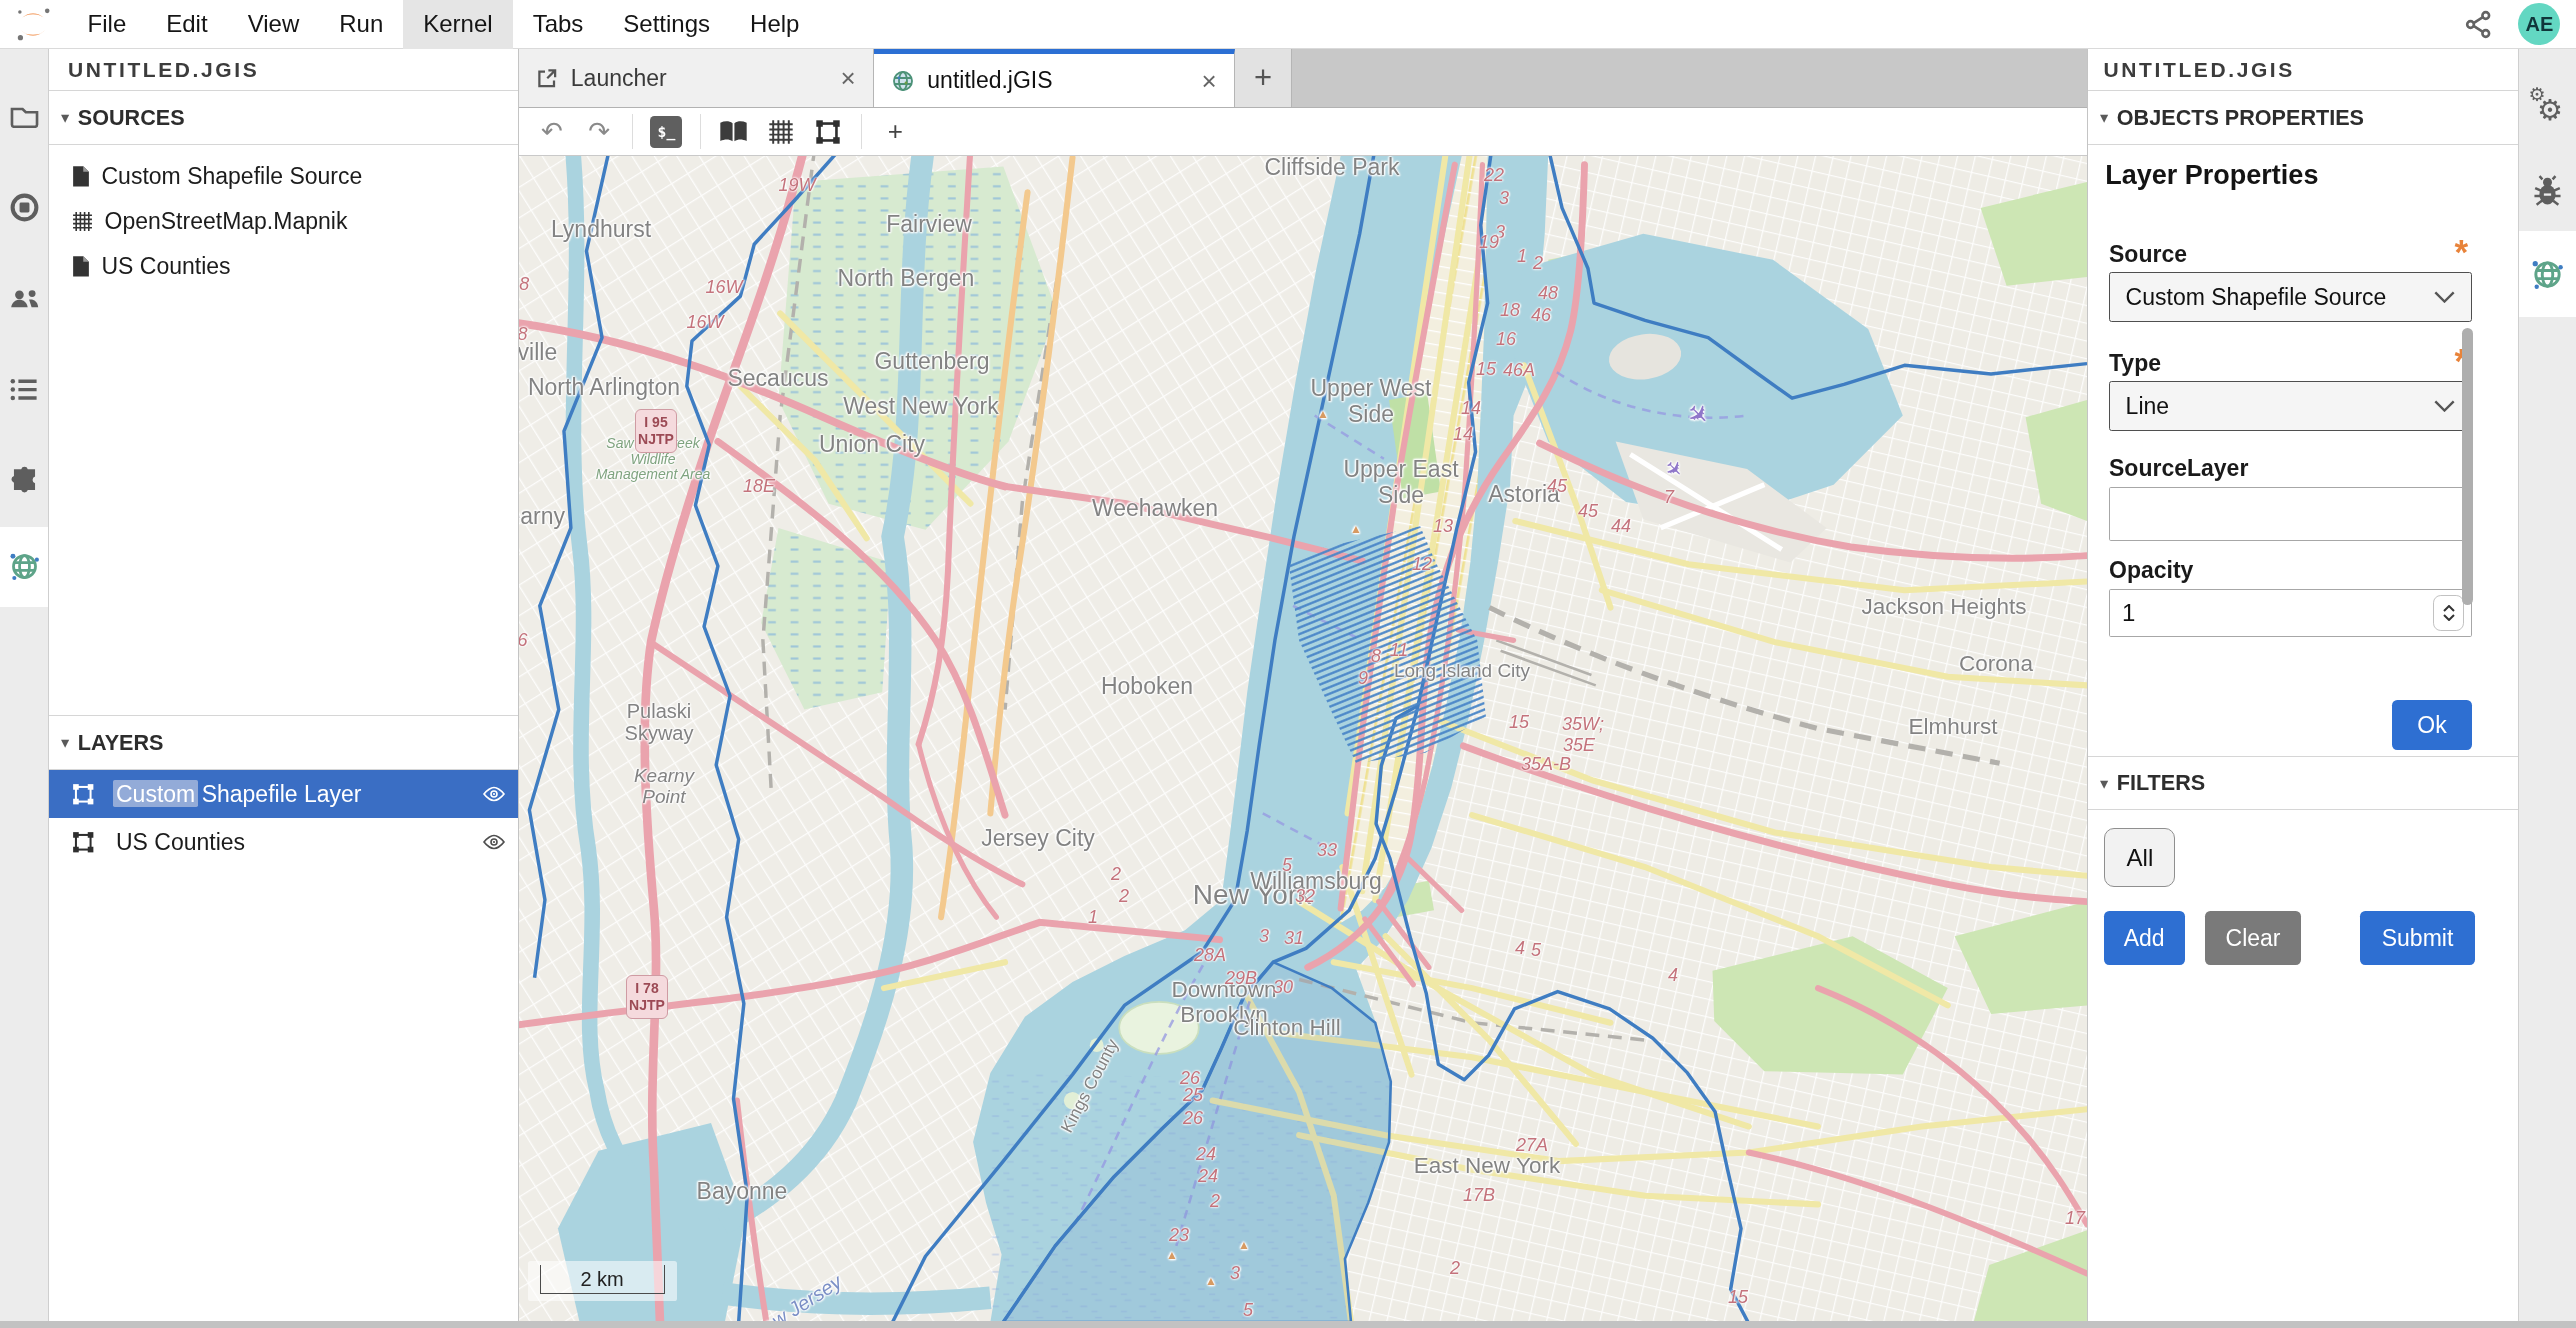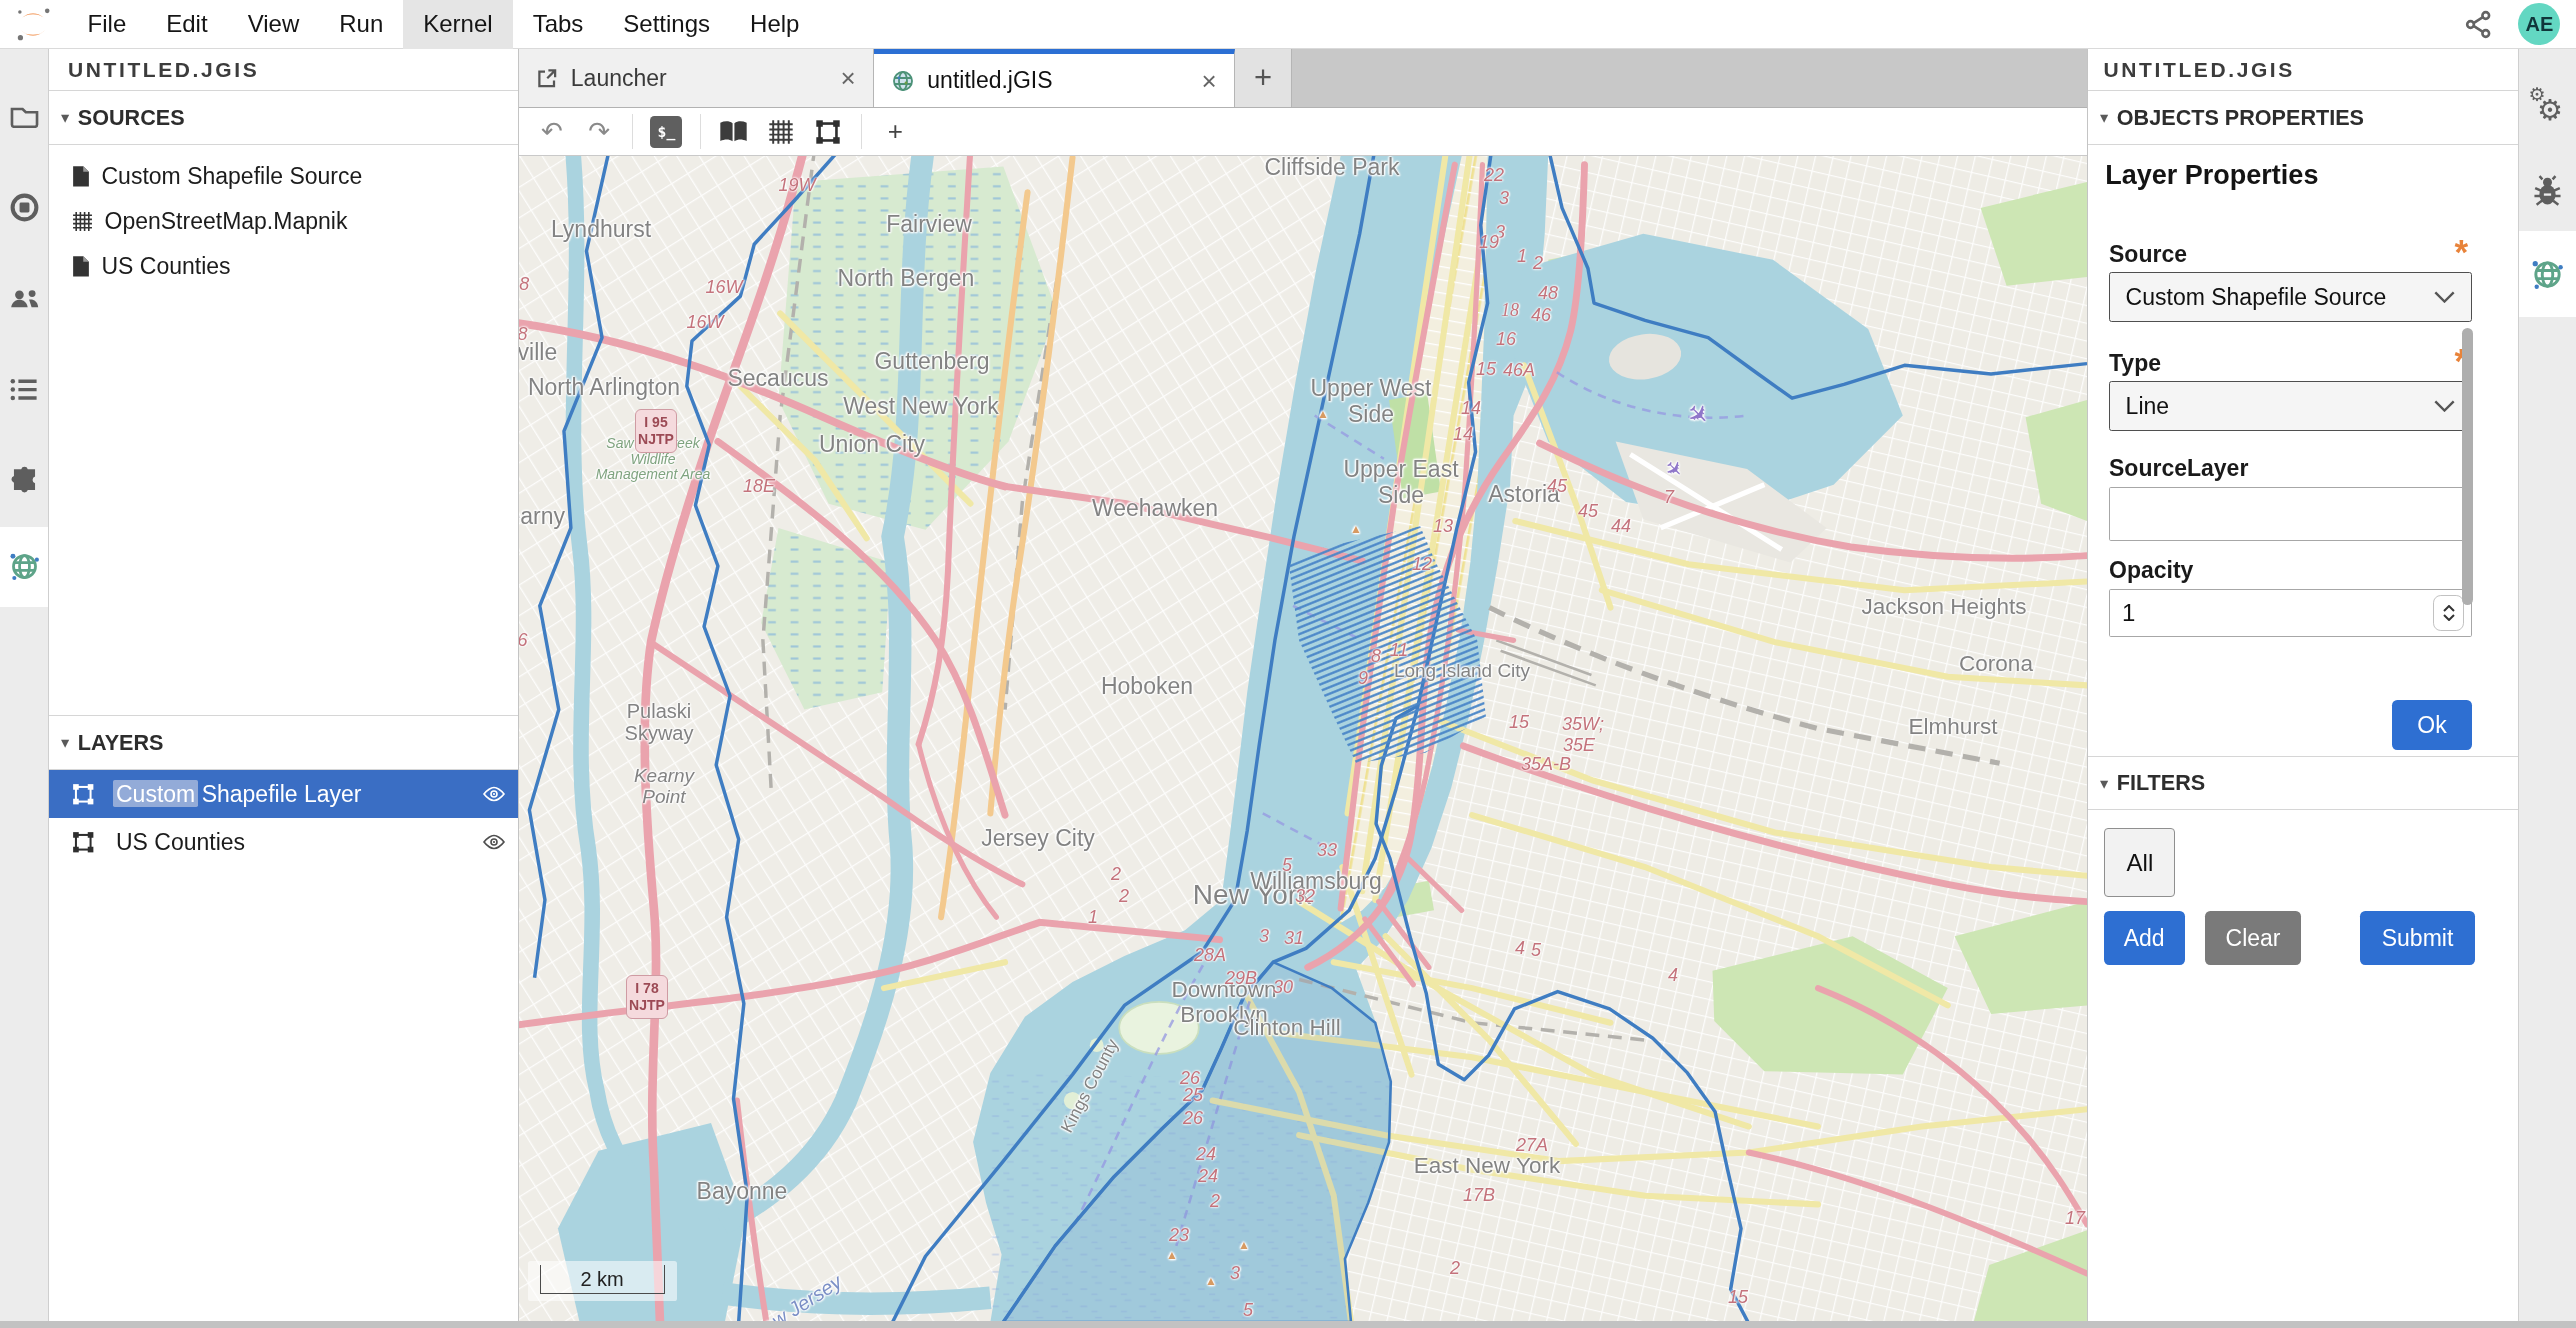--- a/index.html
+++ b/index.html
@@ -78,21 +78,21 @@
   .textinput{position:absolute;left:21px;width:363px;height:54px;background:#fff;border:1.7px solid #a7a7a7;border-radius:1.7px;font-size:23px;color:#111;padding:0 14px;font-family:inherit}
   .numwrap{position:absolute;left:21px;width:363px;height:48px;border:1.7px solid #a7a7a7;border-radius:1.7px;background:#fff;display:flex;align-items:center}
   .numwrap input{border:0;outline:0;font-size:24px;padding:0 12px;width:294px;font-family:inherit;color:#111;background:transparent}
   .spinner{margin-left:auto;margin-right:7px;width:31px;height:36px;border:1.3px solid #c2c2c2;border-radius:7.8px;display:flex;flex-direction:column;align-items:center;justify-content:center;gap:2.6px;color:#333}
   .btn{position:absolute;height:54px;border:none;border-radius:5.2px;color:#fff;font-size:23px;font-family:inherit;display:flex;align-items:center;justify-content:center}
   .btn.blue{background:var(--accent)}
   .btn.gray{background:var(--clear-btn)}
   #ok-btn{left:304px;top:651px;width:80px;height:50px}
   #panel-scrollthumb{position:absolute;left:374px;top:279px;width:11.2px;height:277px;border-radius:6px;background:#aeaeae}
   #filters-header{position:absolute;left:0;right:0;top:707px;border-top:0.9px solid #d6d6d6}
-  #filter-chip{position:absolute;left:16.4px;top:779px;width:71px;height:69px;background:#f2f2f2;border:1.7px solid #8f8f8f;border-radius:4px;display:flex;align-items:center;justify-content:center;font-size:24px;color:#111}
+  #filter-chip{position:absolute;left:16.4px;top:779px;width:71px;height:59px;background:#f2f2f2;border:1.7px solid #8f8f8f;border-radius:10px;display:flex;align-items:center;justify-content:center;font-size:24px;color:#111}
   #add-btn{left:15.6px;top:862px;width:81px}
   #clear-btn{left:117px;top:862px;width:96px}
   #submit-btn{left:272px;top:862px;width:115px}
   
   #bottom-strip{position:absolute;left:0;bottom:0;width:2576px;height:7px;background:#c2c2c2;z-index:40}
 </style>
 </head>
 <body>
 
 <div id="menubar">
@@ -517,21 +517,21 @@
       <div class="routelabel" style="left: 3.5px; top: 178px; transform: translate(-50%, -50%);">8</div>
       <div class="routelabel" style="left: 3.5px; top: 484px; transform: translate(-50%, -50%);">6</div>
       <div class="routelabel" style="left: 975px; top: 19px; transform: translate(-50%, -50%);">22</div>
       <div class="routelabel" style="left: 985px; top: 42px; transform: translate(-50%, -50%);">3</div>
       <div class="routelabel" style="left: 981px; top: 76px; transform: translate(-50%, -50%);">3</div>
       <div class="routelabel" style="left: 970px; top: 86px; transform: translate(-50%, -50%);">19</div>
       <div class="routelabel" style="left: 1003px; top: 100px; transform: translate(-50%, -50%);">1</div>
       <div class="routelabel" style="left: 1019px; top: 107px; transform: translate(-50%, -50%);">2</div>
       <div class="routelabel" style="left: 1029px; top: 137px; transform: translate(-50%, -50%);">48</div>
       <div class="routelabel" style="left: 1022px; top: 159px; transform: translate(-50%, -50%);">46</div>
-      <div class="routelabel" style="left: 991px; top: 154px; transform: translate(-50%, -50%); font-family: Liberation Serif, serif;">18</div>
+      <div class="routelabel" style="left: 991px; top: 154px; transform: translate(-50%, -50%);">18</div>
       <div class="routelabel" style="left: 987px; top: 183px; transform: translate(-50%, -50%);">16</div>
       <div class="routelabel" style="left: 967px; top: 213px; transform: translate(-50%, -50%);">15</div>
       <div class="routelabel" style="left: 1000px; top: 214px; transform: translate(-50%, -50%);">46A</div>
       <div class="routelabel" style="left: 952px; top: 252px; transform: translate(-50%, -50%);">14</div>
       <div class="routelabel" style="left: 944px; top: 278px; transform: translate(-50%, -50%);">14</div>
       <div class="routelabel" style="left: 1150px; top: 341px; transform: translate(-50%, -50%);">7</div>
       <div class="routelabel" style="left: 1038px; top: 330px; transform: translate(-50%, -50%);">45</div>
       <div class="routelabel" style="left: 1069px; top: 355px; transform: translate(-50%, -50%);">45</div>
       <div class="routelabel" style="left: 1102px; top: 370px; transform: translate(-50%, -50%);">44</div>
       <div class="routelabel" style="left: 924px; top: 370px; transform: translate(-50%, -50%);">13</div>

